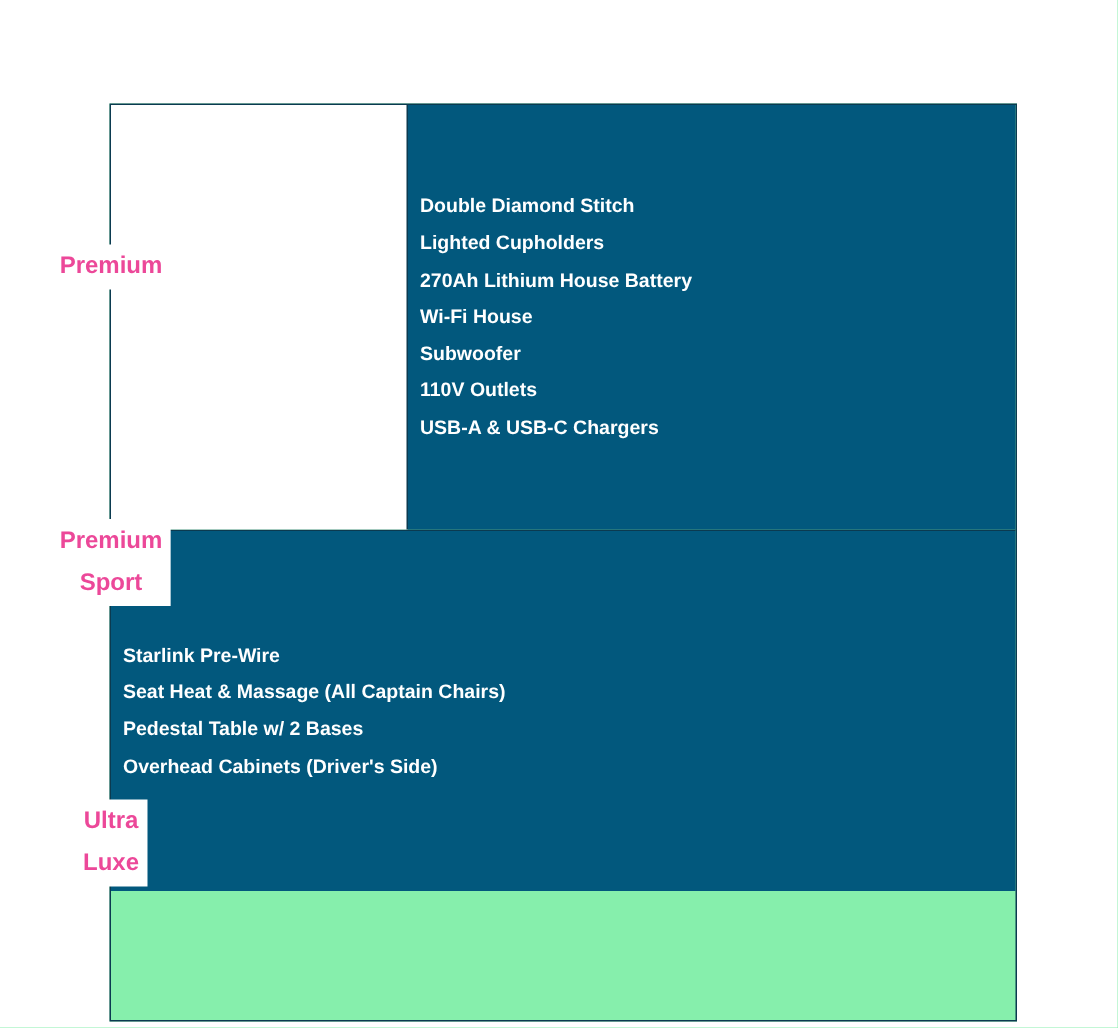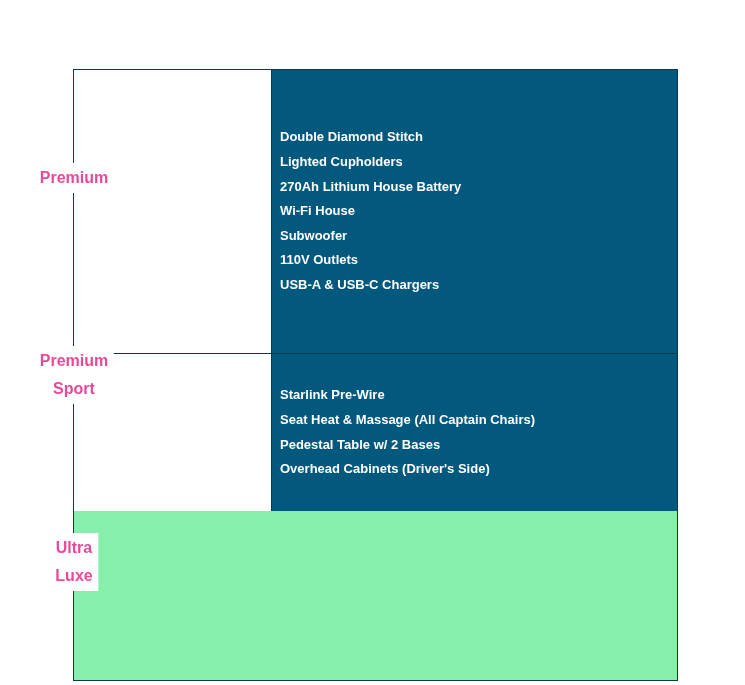--- a/index.html
+++ b/index.html
@@ -27,21 +27,21 @@
   }
   .trow {
     display: flex;
     box-sizing: border-box;
   }
   .trow + .trow {
     border-top: 1px solid #0b3a50;
   }
   .trow-1 { height: 283px; }
   .trow-2 { height: 111px; }
-  .trow-3 { height: 158px; }
+  .trow-3 { height: 241px; flex-direction: column; }
   .cell-tier {
     width: 198px;
     box-sizing: border-box;
     border-right: 1px solid #0b3a50;
     background: #ffffff;
   }
   .cell-features {
     flex: 1;
     background: #02587d;
     display: flex;

